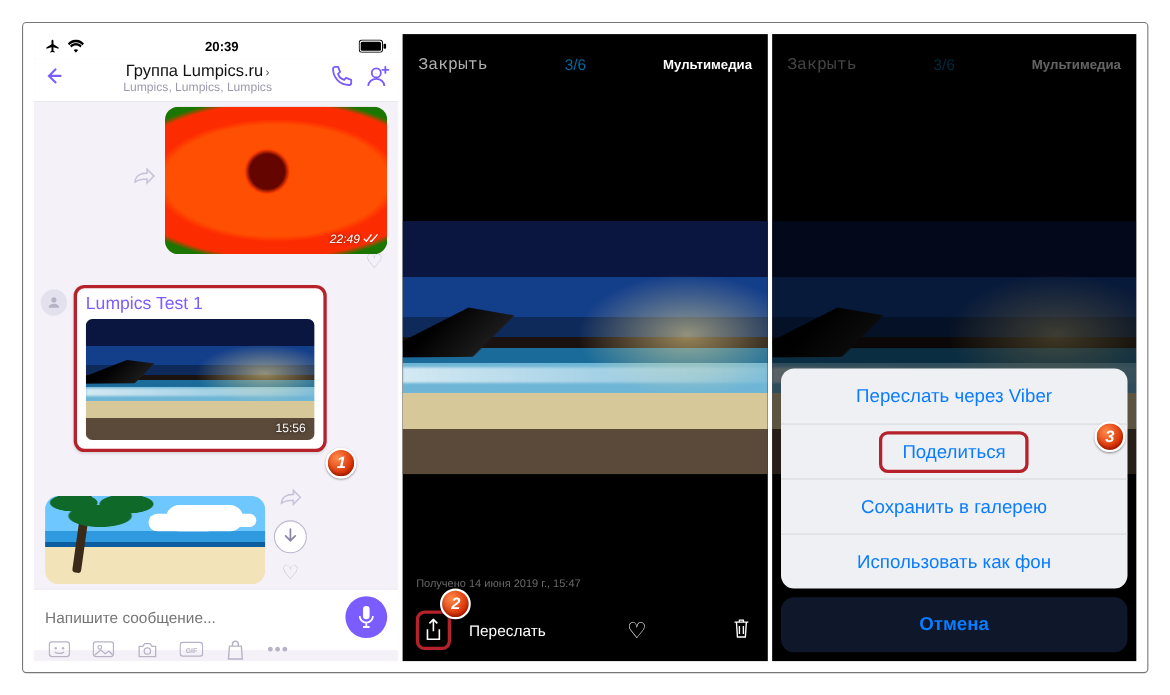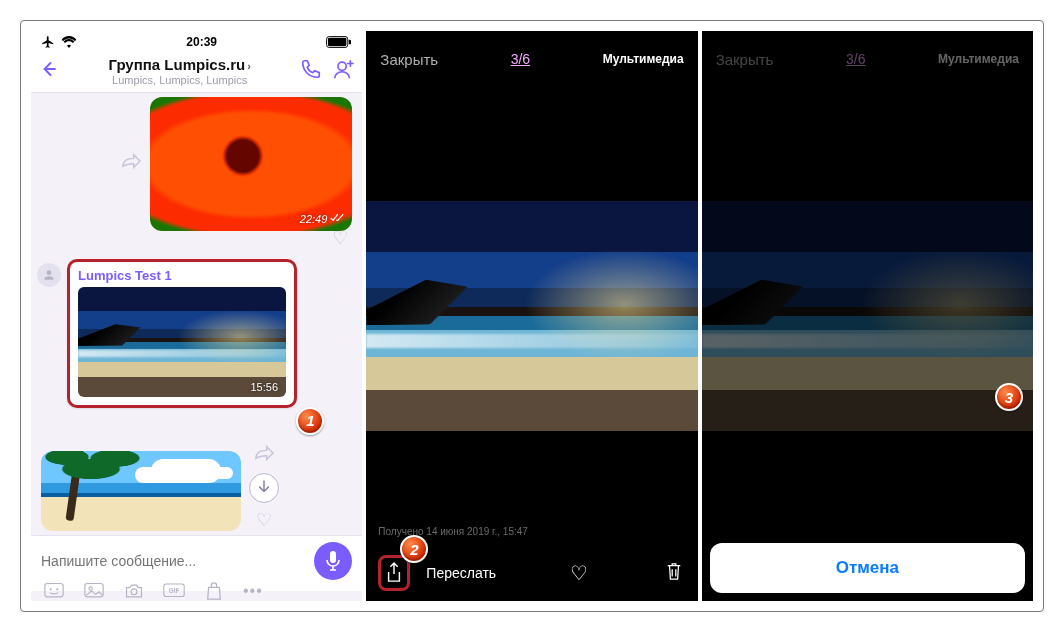--- a/index.html
+++ b/index.html
@@ -9,80 +9,80 @@
   .phone { flex: 1 1 0; height: 100%; background: #000; position: relative; overflow: hidden; }
   .phone.light { background: #f4f2f8; }
 
   
   .status-bar { height: 22px; background: #fff; display: flex; align-items: center; justify-content: space-between; padding: 0 10px; font-size: 12px; font-weight: 600; color: #000; }
   .status-left { display: flex; align-items: center; gap: 6px; }
   .plane-icon svg, .wifi-icon svg, .battery-icon svg { display: block; }
   .chat-header { background: #fff; border-bottom: 1px solid #e6e3ee; display: flex; align-items: center; padding: 4px 6px 6px; gap: 6px; }
   .back-arrow { color: #7b5cff; font-size: 22px; font-weight: 300; width: 24px; text-align: center; }
   .chat-title-wrap { flex: 1; text-align: center; line-height: 1.1; }
-  .chat-title { font-size: 15px; font-weight: 700; color: #111; }
+  .chat-title { font-size: 15px; font-weight: 400; color: #111; }
   .chat-title .chev { font-size: 11px; color: #555; margin-left: 2px; }
   .chat-members { font-size: 11px; color: #9e99ac; }
   .hdr-icon { color: #7b5cff; width: 26px; text-align: center; }
 
   .chat-body { background: #f4f2f8; height: calc(100% - 22px - 50px - 56px); overflow: hidden; position: relative; padding: 0 10px; }
   .msg-right { display: flex; justify-content: flex-end; align-items: flex-start; gap: 8px; margin-top: 4px; }
   .msg-thumb { border-radius: 12px; overflow: hidden; position: relative; }
   .flower { width: 202px; height: 134px; background: radial-gradient(circle at 46% 44%, #5b1300 0 12%, transparent 16%),
              radial-gradient(ellipse 120% 90% at 50% 50%, #ff5a1f 0 42%, #d83a0b 46% 58%, transparent 62%),
              #2e7317; filter: saturate(1.2) contrast(1.1); }
   .fwd-arrow { color: #c9c3da; align-self: center; }
   .heart-empty { color: #c9c3da; font-size: 18px; margin-left: auto; margin-right: 4px; margin-top: -4px; }
   .msg-time { position: absolute; right: 8px; bottom: 6px; font-size: 11px; color: #fff; text-shadow: 0 0 3px rgba(0,0,0,.6); display: flex; align-items: center; gap: 3px; font-style: italic; }
   .checks { display: inline-block; }
 
   .msg-left { margin-top: 10px; position: relative; }
   .avatar { position: absolute; left: -4px; top: 4px; width: 24px; height: 24px; border-radius: 50%; background: #e4e1ee; display: flex; align-items: center; justify-content: center; }
   .avatar svg { width: 14px; height: 14px; }
   .bubble { margin-left: 26px; background: #fff; border-radius: 10px; padding: 6px 8px 8px; width: 230px; border: 3px solid #b6222b; box-shadow: 0 1px 2px rgba(0,0,0,.1); }
-  .sender-name { color: #7b5cff; font-weight: 700; font-size: 13px; margin-bottom: 4px; }
+  .sender-name { color: #7b5cff; font-weight: 400; font-size: 16px; margin-bottom: 4px; }
   .beach-thumb { width: 100%; height: 110px; border-radius: 6px; position: relative; overflow: hidden; }
   .thumb-time { position: absolute; right: 8px; bottom: 4px; font-size: 11px; color: #fff; text-shadow: 0 0 3px rgba(0,0,0,.8); }
 
   .bottom-preview { position: absolute; bottom: 4px; left: 10px; right: 10px; display: flex; gap: 8px; align-items: flex-end; }
   .tropical { width: 200px; height: 80px; border-radius: 12px; overflow: hidden; position: relative; }
   .side-col { display: flex; flex-direction: column; gap: 6px; align-items: center; color: #c9c3da; }
   .circle-btn { width: 30px; height: 30px; border: 1.5px solid #bdb6cf; border-radius: 50%; display: flex; align-items: center; justify-content: center; color: #8d85a5; background: #fff; }
 
   .input-bar { height: 56px; background: #fff; border-top: 1px solid #e6e3ee; display: flex; flex-direction: column; }
   .input-row { display: flex; align-items: center; padding: 6px 10px 2px; gap: 8px; }
   .msg-input { flex: 1; font-size: 14px; color: #0f766e; border: none; background: transparent; }
   .mic-btn { width: 38px; height: 38px; border-radius: 50%; background: #7b5cff; display: flex; align-items: center; justify-content: center; }
   .toolbar-row { display: flex; align-items: center; gap: 18px; padding: 0 12px 4px; }
   .tool-icon { width: 22px; height: 18px; color: #b7b2c6; display: flex; align-items: center; justify-content: center; }
   .dots { letter-spacing: 1px; font-size: 16px; color: #b7b2c6; }
 
   
   .blackbar-top { height: 56px; display: flex; align-items: center; justify-content: space-between; padding: 0 14px; color: #c8c8c8; font-size: 15px; }
-  .blackbar-top .close { color: #b0b0b0; }
-  .blackbar-top .counter { color: #f0abfc; font-size: 14px; text-decoration: underline; }
+  .blackbar-top .close { color: #b0b0b0; font-family: Liberation Mono, monospace; }
+  .blackbar-top .counter { color: #0369a1; font-size: 14px; }
   .blackbar-top .mtitle { color: #fff; font-weight: 700; font-size: 12px; }
   .viewer-body { position: absolute; top: 56px; left: 0; right: 0; bottom: 56px; display: flex; align-items: center; justify-content: center; }
   .beach-large { width: 100%; height: 230px; position: relative; overflow: hidden; }
   .caption { position: absolute; left: 12px; bottom: 64px; font-size: 10px; color: #6a6a6a; }
   .blackbar-bottom { position: absolute; left: 0; right: 0; bottom: 0; height: 56px; display: flex; align-items: center; padding: 0 12px; gap: 16px; color: #fff; }
   .share-outline { width: 32px; height: 36px; border: 3px solid #b6222b; border-radius: 8px; display: flex; align-items: center; justify-content: center; }
   .bb-spacer { flex: 1; }
   .bb-text { font-size: 14px; color: #fff; }
   .bb-icon { width: 24px; text-align: center; }
 
   
   .dim { position: absolute; inset: 0; background: rgba(0,0,0,.35); pointer-events: none; }
   .sheet-wrap { position: absolute; left: 8px; right: 8px; bottom: 8px; display: flex; flex-direction: column; gap: 8px; }
   .sheet { background: #eef0f3; border-radius: 12px; overflow: hidden; }
   .sheet-item { height: 50px; display: flex; align-items: center; justify-content: center; font-size: 17px; color: #0a7cff; border-top: 1px solid #d6dade; position: relative; }
   .sheet-item:first-child { border-top: none; }
   .sheet-item.highlighted { }
   .sheet-item .ring { position: absolute; left: 50%; top: 50%; transform: translate(-50%, -50%); border: 3px solid #b6222b; border-radius: 8px; padding: 6px 18px; pointer-events: none; }
-  .cancel { background: #ffffff; border-radius: 12px; height: 50px; display: flex; align-items: center; justify-content: center; font-size: 17px; font-weight: 600; color: #0a7cff; }
+  .cancel { background: #0f172a; border-radius: 12px; height: 50px; display: flex; align-items: center; justify-content: center; font-size: 17px; font-weight: 600; color: #0a7cff; }
 
   
   .badge { position: absolute; width: 28px; height: 28px; border-radius: 50%; background: radial-gradient(circle at 35% 30%, #ff8a4a, #d82a00 70%); border: 2px solid #fff; box-shadow: 0 1px 2px rgba(0,0,0,.4), inset 0 -2px 3px rgba(0,0,0,.3); display: flex; align-items: center; justify-content: center; color: #fff; font-weight: 700; font-size: 15px; font-style: italic; }
 
   
   .scene-beach {
     background:
       radial-gradient(ellipse 50% 40% at 78% 45%, rgba(255,230,150,.55), transparent 60%),
       linear-gradient(180deg, #0a1640 0 22%, #133e8a 22% 38%, #0e2a5b 38% 46%, #1a1210 46% 50%, transparent 50%),
       linear-gradient(180deg, transparent 0 50%, #1a6b9a 50% 56%, #6fb6d6 56% 68%, #d7c89a 68% 82%, #5b4a3a 82% 100%);
@@ -304,20 +304,34 @@
         <span class="close">Закрыть</span>
         <span class="counter">3/6</span>
         <span class="mtitle">Мультимедиа</span>
       </div>
       <div class="viewer-body">
         <div class="beach-large scene-beach" style="opacity:.65;"></div>
       </div>
       <div class="dim"></div>
 
       <div class="sheet-wrap">
+        <div class="sheet">
+          <div class="sheet-item">
+              <span>Переслать через Viber</span>
+            </div>
+          <div class="sheet-item highlighted">
+            <span class="ring"><span>Поделиться</span></span>
+          </div>
+          <div class="sheet-item">
+              <span>Сохранить в галерею</span>
+            </div>
+          <div class="sheet-item">
+              <span>Использовать как фон</span>
+            </div>
+        </div>
         <div class="cancel">
             <span>Отмена</span>
           </div>
       </div>
       <div class="badge" style="right:10px; top:calc(100% - 218px);">3</div>
     </div>
 
   </div>
 </div>
 

